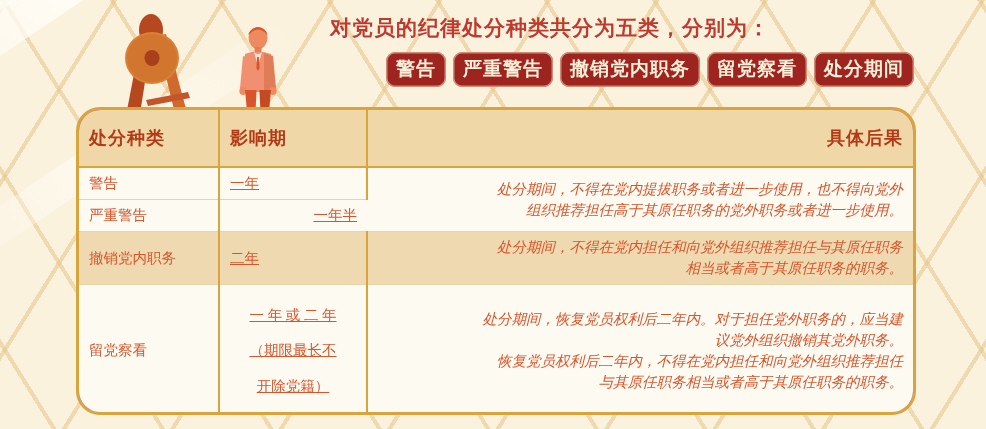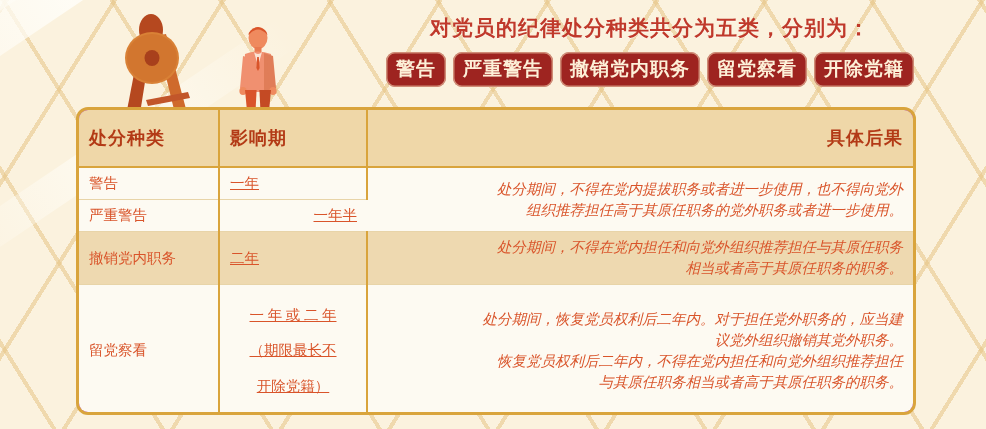--- a/index.html
+++ b/index.html
@@ -79,21 +79,20 @@
     width: 60px;
     height: 100px;
   }
 
   
   .headline {
     position: absolute;
     left: 330px;
     top: 14px;
     width: 640px;
-    text-align: center;
     font-size: 21px;
     font-weight: bold;
     letter-spacing: 1px;
     color: #c0392b;
     text-shadow: 0 1px 0 rgba(255,255,255,0.5);
     white-space: nowrap;
   }
 
   
   .badge-row {
@@ -120,21 +119,21 @@
   }
 
   
   .table-wrap {
     position: absolute;
     left: 76px;
     top: 107px;
     width: 834px;
     height: 302px;
     border: 3px solid #d9a43c;
-    border-radius: 12px;
+    border-radius: 24px;
     overflow: hidden;
     background: #a21caf;
   }
   table.rules {
     width: 100%;
     height: 100%;
     border-collapse: collapse;
     table-layout: fixed;
   }
   table.rules col.c-type   { width: 140px; }
@@ -232,21 +231,21 @@
     <rect x="32" y="95" width="10" height="4" rx="1.6" fill="#a8401c"></rect>
   </svg>
 
   <div class="headline">对党员的纪律处分种类共分为五类，分别为：</div>
 
   <div class="badge-row">
     <span class="badge">警告</span>
     <span class="badge">严重警告</span>
     <span class="badge">撤销党内职务</span>
     <span class="badge">留党察看</span>
-    <span class="badge">开除党籍</span>
+    <span class="badge">处分期间</span>
   </div>
 
   <div class="table-wrap">
     <table class="rules">
       <colgroup>
         <col class="c-type">
         <col class="c-period">
         <col class="c-conseq">
       </colgroup>
       <thead>

